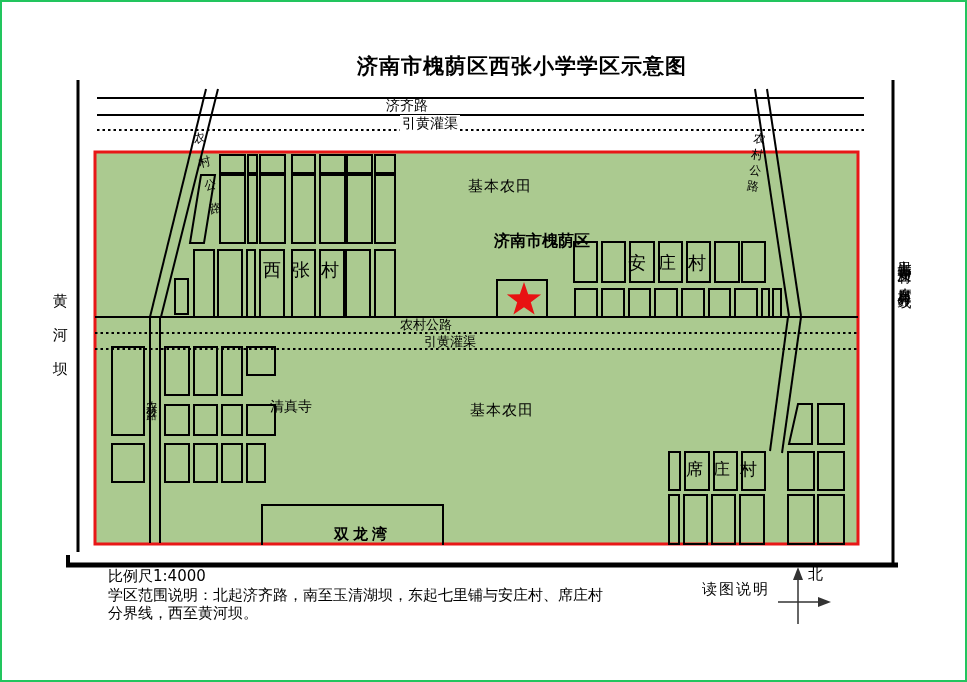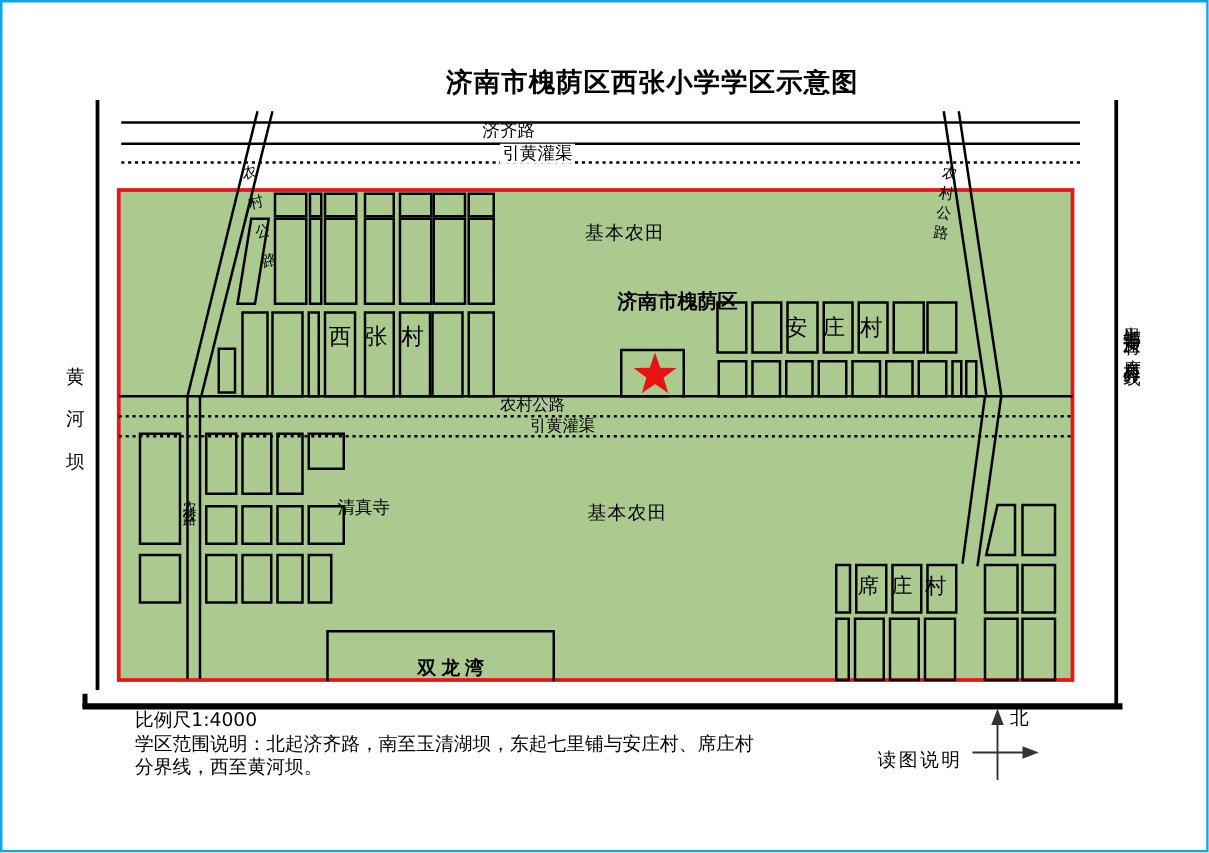--- a/index.html
+++ b/index.html
@@ -1,18 +1,18 @@
 <!DOCTYPE html>
 <html><head>
 <meta charset="utf-8">
 <style>
   html,body{margin:0;padding:0;background:#fff;}
   .page{
     position:relative;width:967px;height:682px;background:#ffffff;
-    border:2px solid #0ea5e9;box-sizing:border-box;overflow:hidden;
+    border:2px solid #22c55e;box-sizing:border-box;overflow:hidden;
     font-family:"DejaVu Sans",sans-serif;color:#000;
   }
   .map-svg{position:absolute;left:0;top:0;z-index:1;}
   .lbl{position:absolute;z-index:2;white-space:nowrap;line-height:1.15;}
   .title{left:280px;top:52px;width:480px;text-align:center;font-size:21px;font-weight:bold;letter-spacing:1px;}
   .jiqi{left:384px;top:95px;font-size:14px;}
   .canal-top{left:398px;top:113px;font-size:14px;background:#fff;padding:0 2px;}
   .farmland-top{left:466px;top:176px;font-size:15px;letter-spacing:1px;}
   .school-lbl{left:452px;top:229px;width:136px;text-align:right;font-size:16px;font-weight:bold;line-height:20px;}
   .xizhang{left:261px;top:258px;font-size:18px;letter-spacing:11px;}
@@ -26,21 +26,21 @@
   .yuqinghu{left:366px;top:543px;font-size:15px;letter-spacing:33px;}
   .vert{writing-mode:vertical-rl;text-orientation:upright;}
   .huanghe{left:49px;top:279px;font-size:15px;letter-spacing:34px;}
   .eastline{left:895px;top:248px;font-size:14px;letter-spacing:1.5px;}
   .roadlbl-ldiag{left:186px;top:121px;font-size:12px;letter-spacing:24px;transform:rotate(-13deg);transform-origin:top center;}
   .roadlbl-rdiag{left:752px;top:121px;font-size:12px;letter-spacing:16px;transform:rotate(8deg);transform-origin:top center;}
   .roadlbl-lvert{left:142px;top:390px;font-size:11px;letter-spacing:3px;}
   .scale{left:106px;top:566px;font-size:15px;}
   .desc1{left:106px;top:585px;font-size:15px;}
   .desc2{left:106px;top:603px;font-size:15px;}
-  .legend-title{left:700px;top:598px;font-size:15px;letter-spacing:2px;}
+  .legend-title{left:700px;top:579px;font-size:15px;letter-spacing:2px;}
   .north{left:806px;top:564px;font-size:15px;}
 </style>
 </head>
 <body>
 
 <div class="page">
 
   <svg class="map-svg" width="967" height="682" viewBox="0 0 967 682">
 
     <g stroke="#000">

